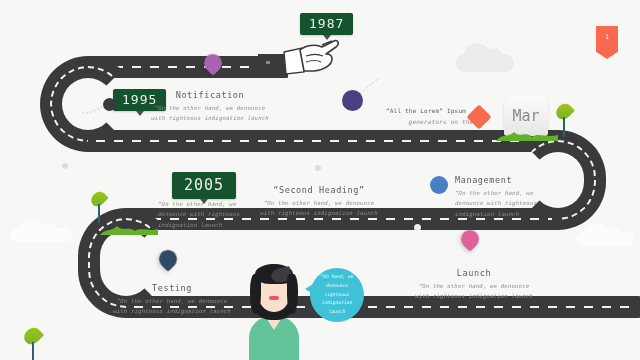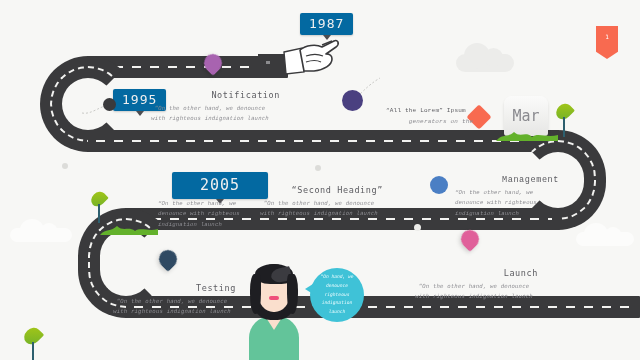--- a/index.html
+++ b/index.html
@@ -12,36 +12,36 @@
 
   
   .road{position:absolute;background:#3a3a3c;}
   .road-h{height:22px;border-radius:1px;}
 
   
   .dash-h{position:absolute;height:2px;background:repeating-linear-gradient(to right,#f2f2f0 0 9px,transparent 9px 18px);}
 
   
   .year-badge{
-    position:absolute;background:#0369a1;color:#efefef;
+    position:absolute;background:#14532d;color:#efefef;
     padding:3px 9px 4px;border-radius:2px;font-size:13px;letter-spacing:1px;
     box-shadow:0 1px 2px rgba(0,0,0,.18);
   }
   .year-badge:after{
     content:"";position:absolute;left:50%;margin-left:-4px;bottom:-5px;
     border-left:4px solid transparent;border-right:4px solid transparent;
     border-top:5px solid #4d4d51;
   }
 
   
   .blk{position:absolute;color:#6f6f74;}
-  .blk .hd{font-size:8.5px;color:#5c5c61;letter-spacing:.6px;margin-bottom:3px;text-align:right;}
+  .blk .hd{font-size:8.5px;color:#5c5c61;letter-spacing:.6px;margin-bottom:3px;}
   .blk .bd{font-size:5.6px;line-height:1.85;color:#8d8d92;font-style:italic;letter-spacing:.2px;}
   .blk.c{text-align:center;}
-  .blk.l{text-align:left;font-family:Liberation Mono, monospace;}
+  .blk.l{text-align:left;}
 
   
   .pin{position:absolute;width:18px;height:18px;border-radius:50% 50% 50% 50%;
        transform:rotate(45deg);border-bottom-right-radius:2px;
        filter:drop-shadow(0 2px 2px rgba(0,0,0,.18));}
   .dotm{position:absolute;border-radius:50%;}
 
   
   .cloud{position:absolute;background:#ececea;border-radius:40px;}
   .cloud:before,.cloud:after{content:"";position:absolute;background:inherit;border-radius:50%;}
@@ -164,21 +164,21 @@
 
   <div class="year-badge" style="left:300px;top:13px;">
     <span>1987</span>
   </div>
 
 
   <div class="year-badge" style="left:113px;top:89px;">
     <span>1995</span>
   </div>
 
-  <div class="year-badge" style="left:172px;top:172px;padding:4px 28px 5px;font-size:15px;">
+  <div class="year-badge" style="left:172px;top:172px;padding:4px 12px 5px;font-size:15px;">
     <span>2005</span>
   </div>
 
   <div style="position:absolute;left:82px;top:100px;width:34px;height:14px;">
     <svg width="34" height="14">
         <path d="M0 12 C10 14,18 4,34 2" stroke="#c9c9c6" stroke-width="1" stroke-dasharray="2 2" fill="none"></path>
       </svg>
   </div>
   <div style="position:absolute;left:352px;top:76px;width:30px;height:24px;">
     <svg width="30" height="24">

